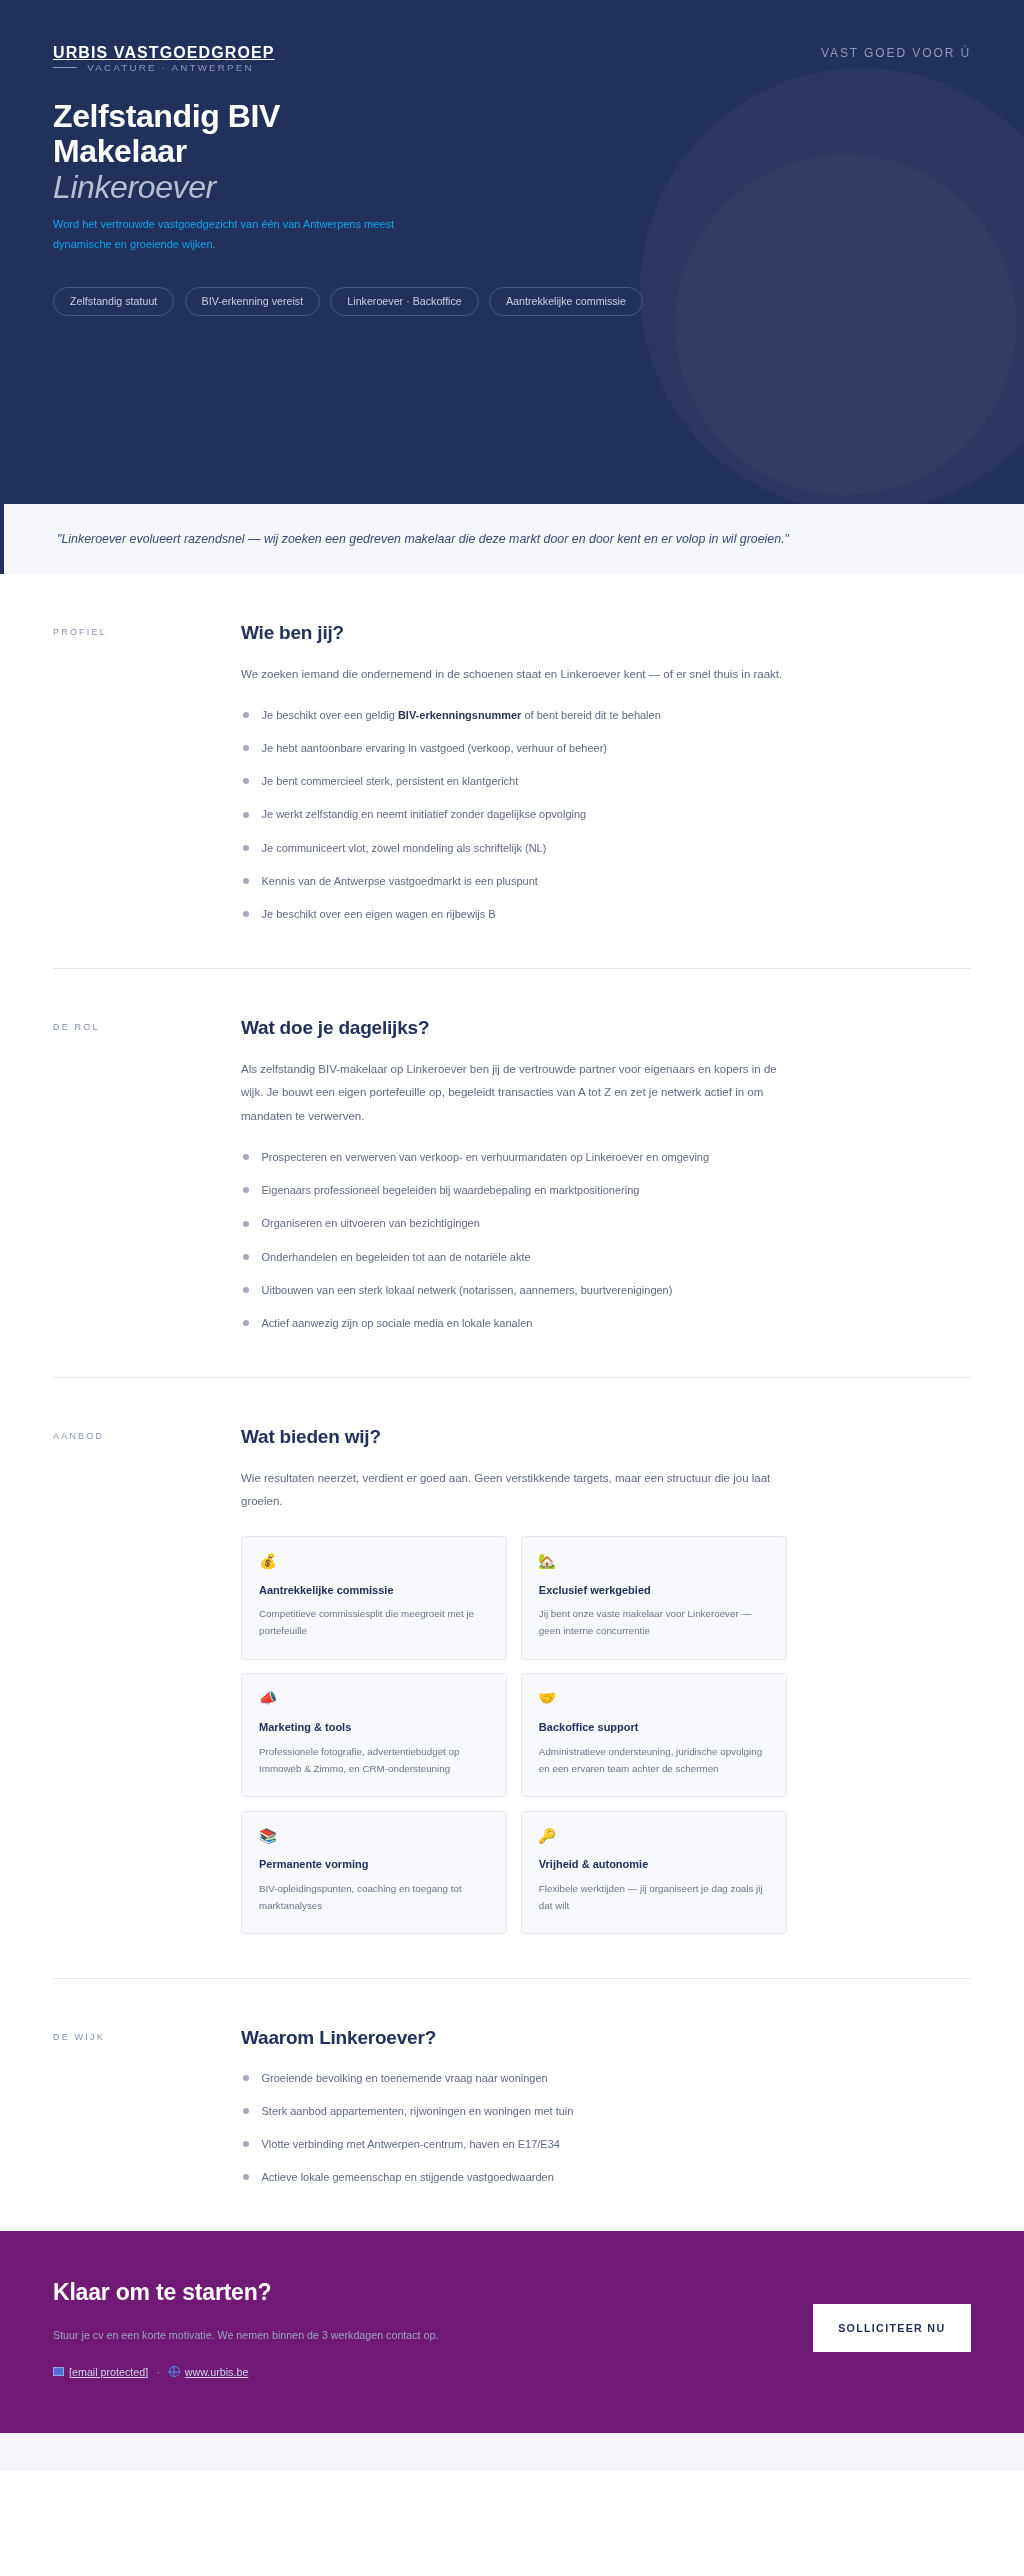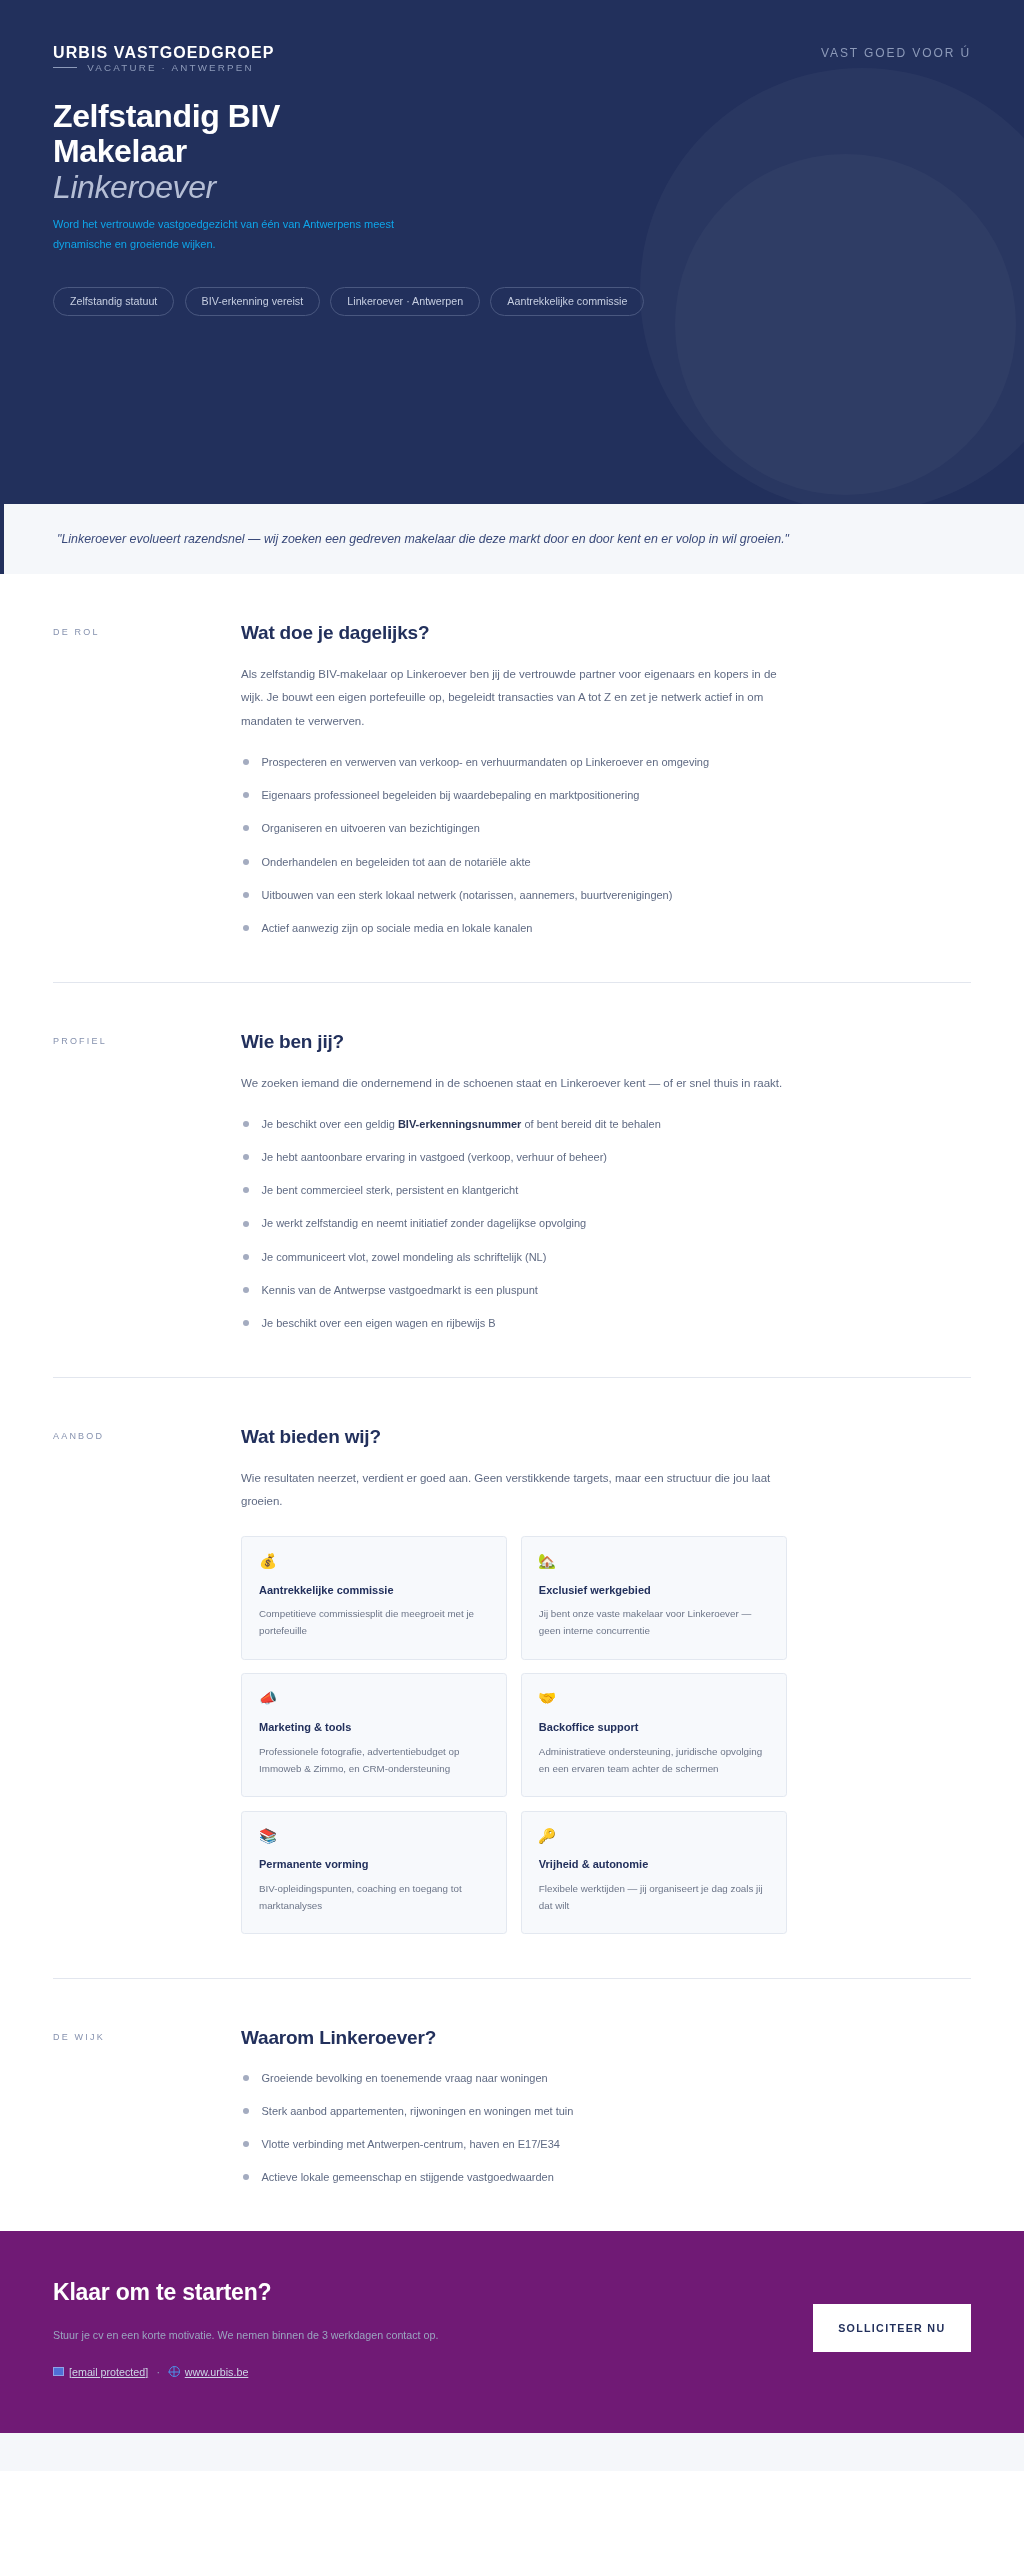--- a/index.html
+++ b/index.html
@@ -42,20 +42,21 @@
     display: flex;
     align-items: center;
     justify-content: space-between;
     padding-top: 44px;
   }
   .brand {
     color: #ffffff;
     font-size: 16px;
     font-weight: bold;
     letter-spacing: 1.1px;
+    text-decoration: underline;
   }
   .tagline {
     color: #8d9ab9;
     font-size: 12px;
     letter-spacing: 1.9px;
   }
   .eyebrow {
     display: flex;
     align-items: center;
     gap: 10.2px;
@@ -296,66 +297,66 @@
       <span>Zelfstandig BIV</span><br>
       <span>Makelaar</span>
       <span class="loc">Linkeroever</span>
     </h1>
 
     <p class="hero-sub">Word het vertrouwde vastgoedgezicht van één van Antwerpens meest dynamische en groeiende wijken.</p>
 
     <div class="pills">
       <span class="pill">Zelfstandig statuut</span>
       <span class="pill">BIV-erkenning vereist</span>
-      <span class="pill">Linkeroever · Antwerpen</span>
+      <span class="pill">Linkeroever · Backoffice</span>
       <span class="pill">Aantrekkelijke commissie</span>
     </div>
   </div>
 </header>
 
 <section class="quote-band">
   <div class="quote-text">"Linkeroever evolueert razendsnel — wij zoeken een gedreven makelaar die deze markt door en door kent en er volop in wil groeien."</div>
 </section>
 
 <main class="content">
-
-  <section class="section">
-    <div class="sec-label">DE ROL</div>
-    <div class="sec-body">
-      <h2 class="sec-title">Wat doe je dagelijks?</h2>
-      <p class="sec-intro">Als zelfstandig BIV-makelaar op Linkeroever ben jij de vertrouwde partner voor eigenaars en kopers in de wijk. Je bouwt een eigen portefeuille op, begeleidt transacties van A tot Z en zet je netwerk actief in om mandaten te verwerven.</p>
-      <ul class="bullets">
-        <li>Prospecteren en verwerven van verkoop- en verhuurmandaten op Linkeroever en omgeving</li>
-        <li>Eigenaars professioneel begeleiden bij waardebepaling en marktpositionering</li>
-        <li>Organiseren en uitvoeren van bezichtigingen</li>
-        <li>Onderhandelen en begeleiden tot aan de notariële akte</li>
-        <li>Uitbouwen van een sterk lokaal netwerk (notarissen, aannemers, buurtverenigingen)</li>
-        <li>Actief aanwezig zijn op sociale media en lokale kanalen</li>
-      </ul>
-    </div>
-  </section>
 
   <section class="section">
     <div class="sec-label">PROFIEL</div>
     <div class="sec-body">
       <h2 class="sec-title">Wie ben jij?</h2>
       <p class="sec-intro">We zoeken iemand die ondernemend in de schoenen staat en Linkeroever kent — of er snel thuis in raakt.</p>
       <ul class="bullets">
         <li>Je beschikt over een geldig <b>BIV-erkenningsnummer</b> of bent bereid dit te behalen</li>
         <li>Je hebt aantoonbare ervaring in vastgoed (verkoop, verhuur of beheer)</li>
         <li>Je bent commercieel sterk, persistent en klantgericht</li>
         <li>Je werkt zelfstandig en neemt initiatief zonder dagelijkse opvolging</li>
         <li>Je communiceert vlot, zowel mondeling als schriftelijk (NL)</li>
         <li>Kennis van de Antwerpse vastgoedmarkt is een pluspunt</li>
         <li>Je beschikt over een eigen wagen en rijbewijs B</li>
       </ul>
     </div>
   </section>
 
   <section class="section">
+    <div class="sec-label">DE ROL</div>
+    <div class="sec-body">
+      <h2 class="sec-title">Wat doe je dagelijks?</h2>
+      <p class="sec-intro">Als zelfstandig BIV-makelaar op Linkeroever ben jij de vertrouwde partner voor eigenaars en kopers in de wijk. Je bouwt een eigen portefeuille op, begeleidt transacties van A tot Z en zet je netwerk actief in om mandaten te verwerven.</p>
+      <ul class="bullets">
+        <li>Prospecteren en verwerven van verkoop- en verhuurmandaten op Linkeroever en omgeving</li>
+        <li>Eigenaars professioneel begeleiden bij waardebepaling en marktpositionering</li>
+        <li>Organiseren en uitvoeren van bezichtigingen</li>
+        <li>Onderhandelen en begeleiden tot aan de notariële akte</li>
+        <li>Uitbouwen van een sterk lokaal netwerk (notarissen, aannemers, buurtverenigingen)</li>
+        <li>Actief aanwezig zijn op sociale media en lokale kanalen</li>
+      </ul>
+    </div>
+  </section>
+
+  <section class="section">
     <div class="sec-label">AANBOD</div>
     <div class="sec-body">
       <h2 class="sec-title">Wat bieden wij?</h2>
       <p class="sec-intro">Wie resultaten neerzet, verdient er goed aan. Geen verstikkende targets, maar een structuur die jou laat groeien.</p>
       <div class="cards">
         <div class="card">
           <div class="card-icon">💰</div>
           <div class="card-title">Aantrekkelijke commissie</div>
           <div class="card-desc">Competitieve commissiesplit die meegroeit met je portefeuille</div>
         </div>

